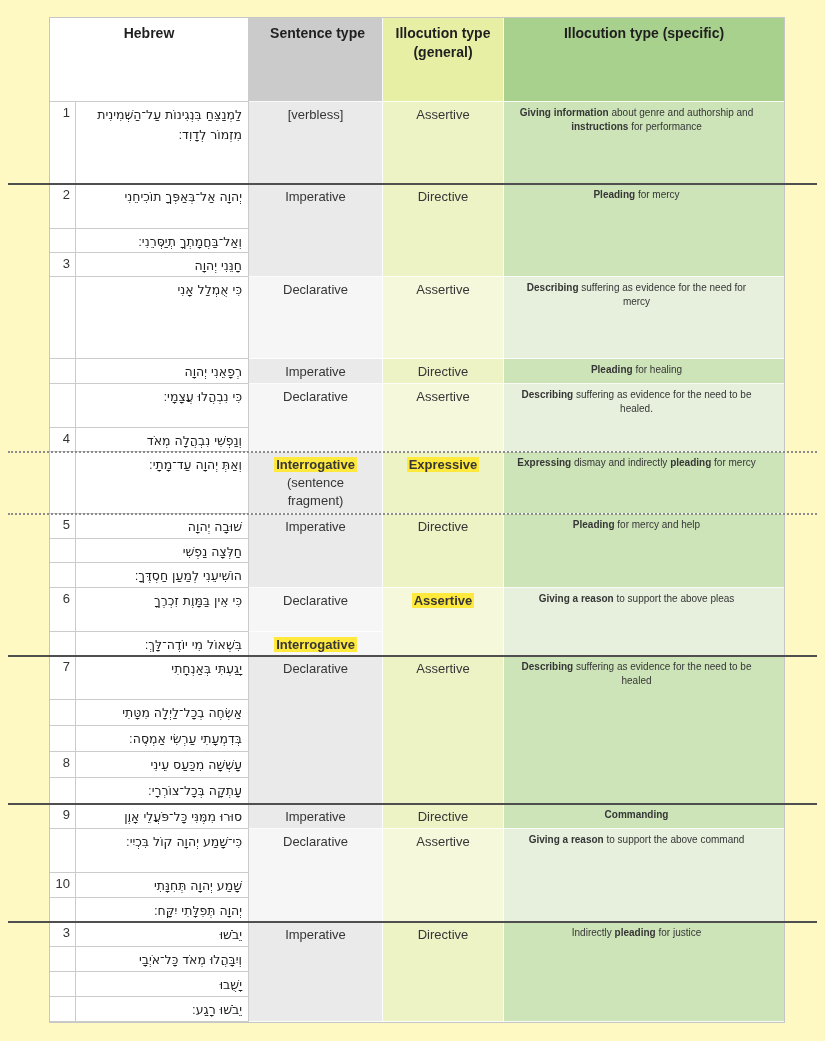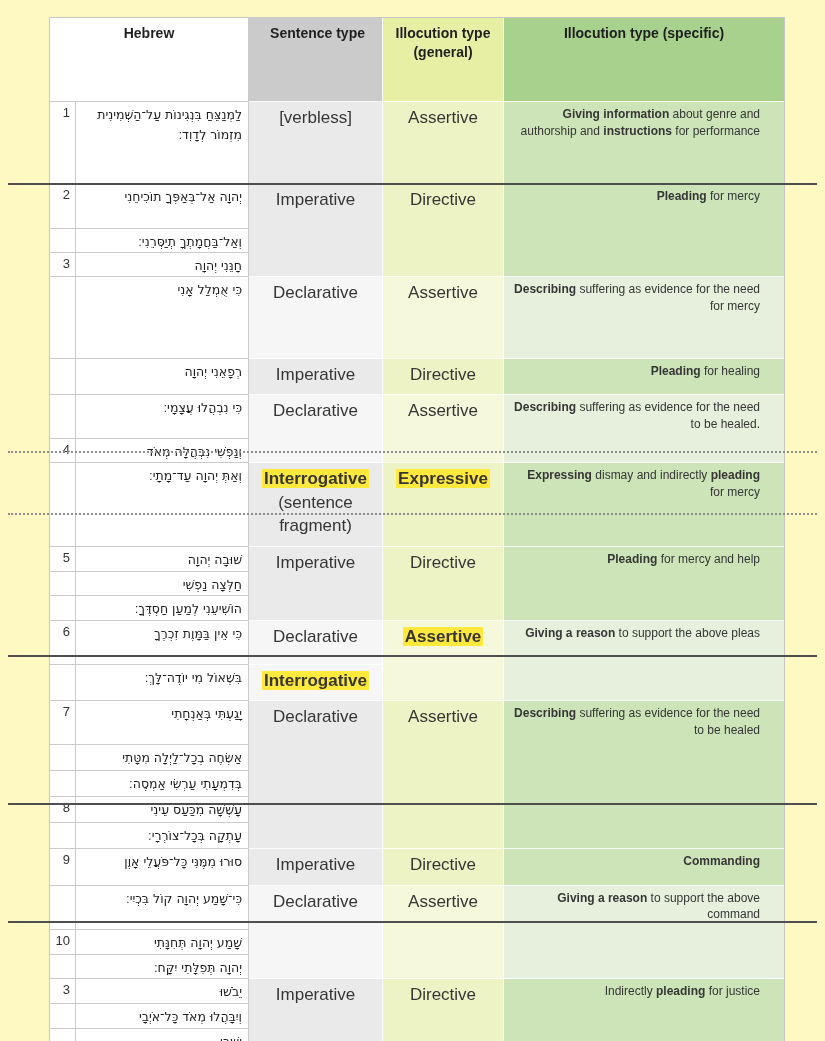--- a/index.html
+++ b/index.html
@@ -53,30 +53,30 @@
     font-family: "DejaVu Sans", sans-serif;
     font-size: 12.5px;
     color: #1c1c1c;
     line-height: 1.6;
     padding: 3px 7px 0 4px;
     border-right: 1px solid #cbcbcb;
     border-bottom: 1px solid #cbcbcb;
     background: #ffffff;
   }
   td.sent, td.gen {
-    font-size: 17px;
+    font-size: 13px;
     text-align: center;
-    padding: 4px 10px 8px 10px;
+    padding: 4px 10px 0 10px;
     line-height: 1.38;
     border-right: 1px solid rgba(255,255,255,0.85);
     border-bottom: 1px solid rgba(255,255,255,0.85);
   }
   td.spec {
-    font-size: 12px;
-    text-align: right;
+    font-size: 10px;
+    text-align: center;
     padding: 4px 24px 0 9px;
     line-height: 1.38;
     border-bottom: 1px solid rgba(255,255,255,0.85);
   }
   td.sent.m { background: #eaeaea; }
   td.sent.l { background: #f6f6f6; }
   td.gen.m  { background: #eef3c6; }
   td.gen.l  { background: #f5f8da; }
   td.spec.m { background: #cde4b9; }
   td.spec.l { background: #e6f0dc; }

